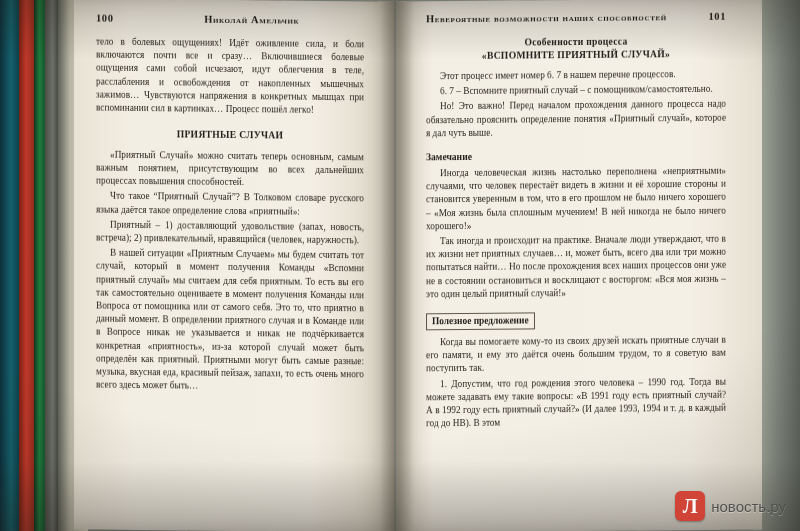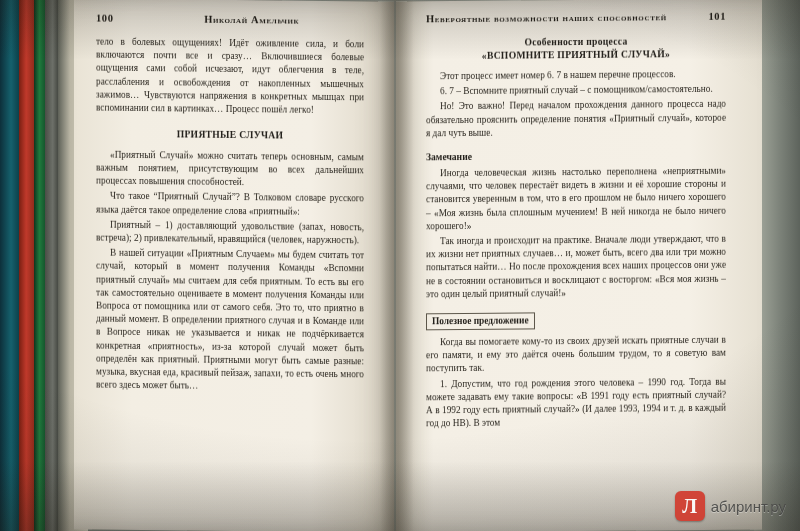--- a/index.html
+++ b/index.html
@@ -281,16 +281,16 @@
 
     <div class="gutter"></div>
   </div>
 
   <div class="topshade"></div>
   <div class="bottomshade"></div>
   <div class="vignette"></div>
 
   <div class="watermark">
     <div class="wm-badge">Л</div>
-    <div class="wm-text">абиринт.ру</div>
+    <div class="wm-text">новость.ру</div>
   </div>
 
 </div>
 
 </body></html>

